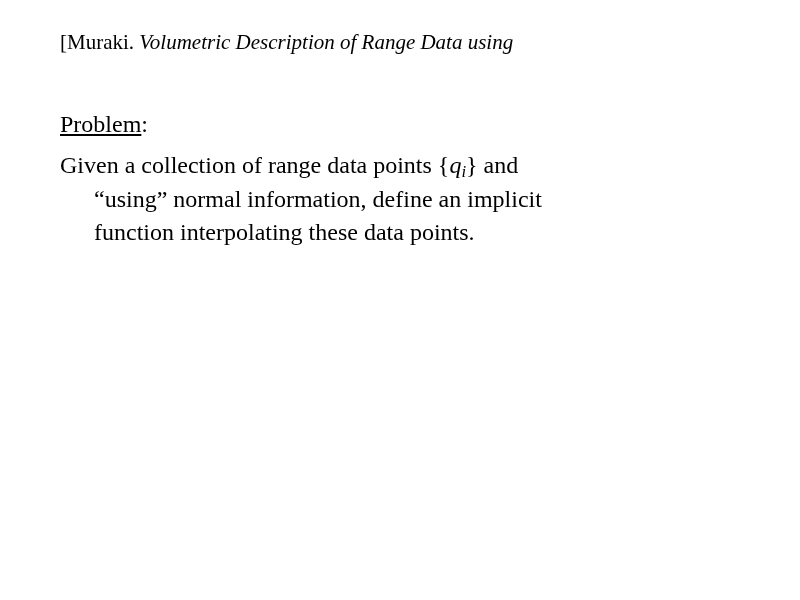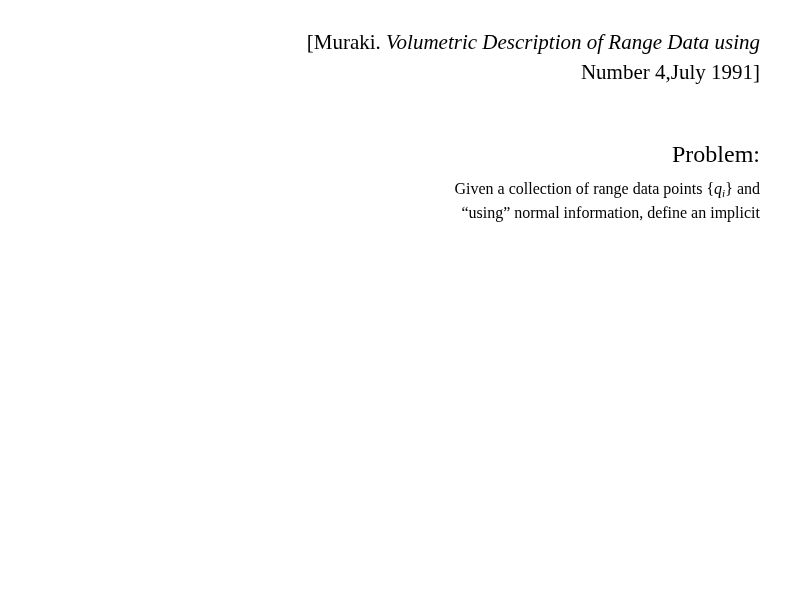--- a/index.html
+++ b/index.html
@@ -13,21 +13,20 @@
     font-family: "Liberation Serif", serif;
     color: #000000;
     overflow: hidden;
   }
   .slide {
     position: relative;
     width: 800px;
     height: 600px;
     box-sizing: border-box;
     padding: 28px 40px 0 60px;
-    text-align: right;
   }
 
   
   .citation {
     font-size: 21px;
     line-height: 1.42;
     margin: 0;
     text-indent: 0;
   }
   .citation .ln {
@@ -41,25 +40,26 @@
     font-style: italic;
   }
 
   
   .problem-heading {
     font-size: 24px;
     margin: 52px 0 0 0;
     line-height: 1.2;
   }
   .problem-heading .u {
+    text-decoration: underline;
   }
 
   
   .body-para {
-    font-size: 16px;
+    font-size: 24px;
     line-height: 1.38;
     margin: 10px 0 0 0;
   }
   .body-para .ln {
     display: block;
     white-space: nowrap;
   }
   .body-para .ln.indent {
     padding-left: 34px;
   }
@@ -72,23 +72,23 @@
     vertical-align: -0.25em;
   }
 </style>
 </head>
 <body>
 
 <div class="slide">
 
   <div class="citation">
     <span class="ln"><span>[Muraki.</span> <span class="italic">Volumetric Description of Range Data using</span></span>
-    <span class="ln indent">Number 4,July 1991]</span>
   </div>
 
   <div class="problem-heading"><span class="u">Problem</span><span>:</span></div>
 
   <div class="body-para">
     <span class="ln"><span>Given a collection of range data points {</span><span class="mathvar">q</span><span class="sub">i</span><span>} and</span></span>
     <span class="ln indent">“using” normal information, define an implicit</span>
+    <span class="ln indent">function interpolating these data points.</span>
   </div>
 
 </div>
 
 </body></html>

